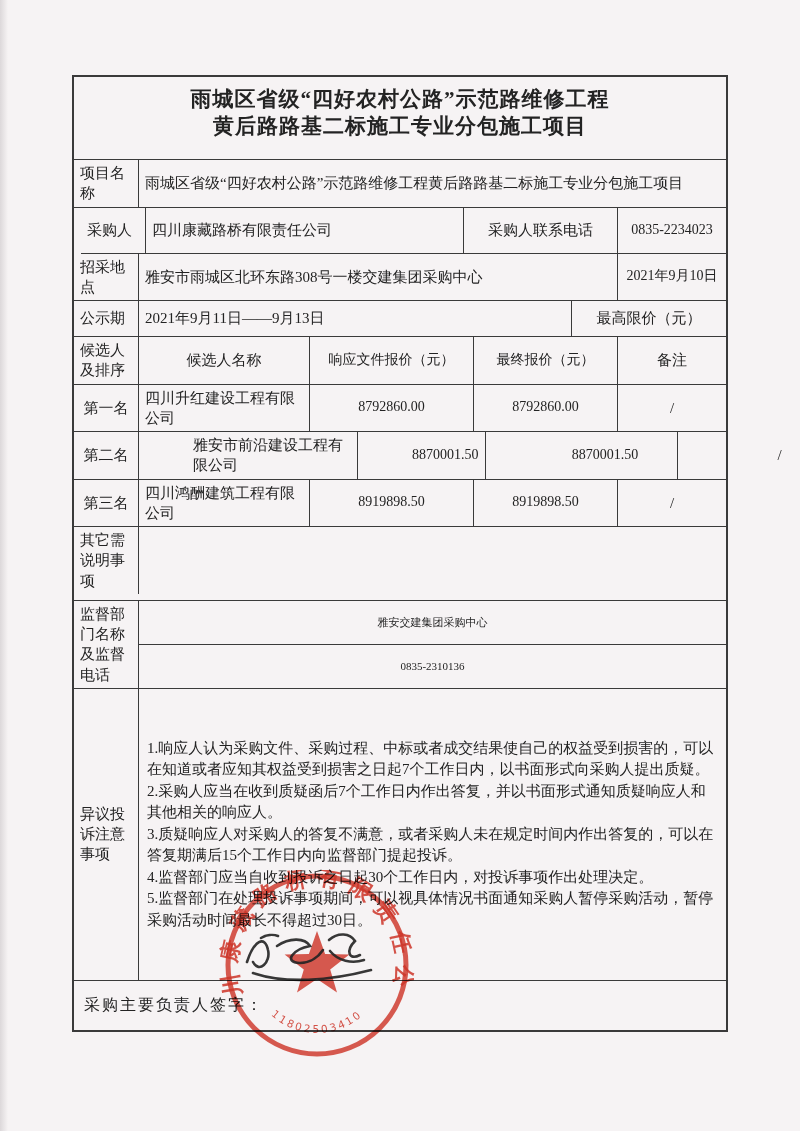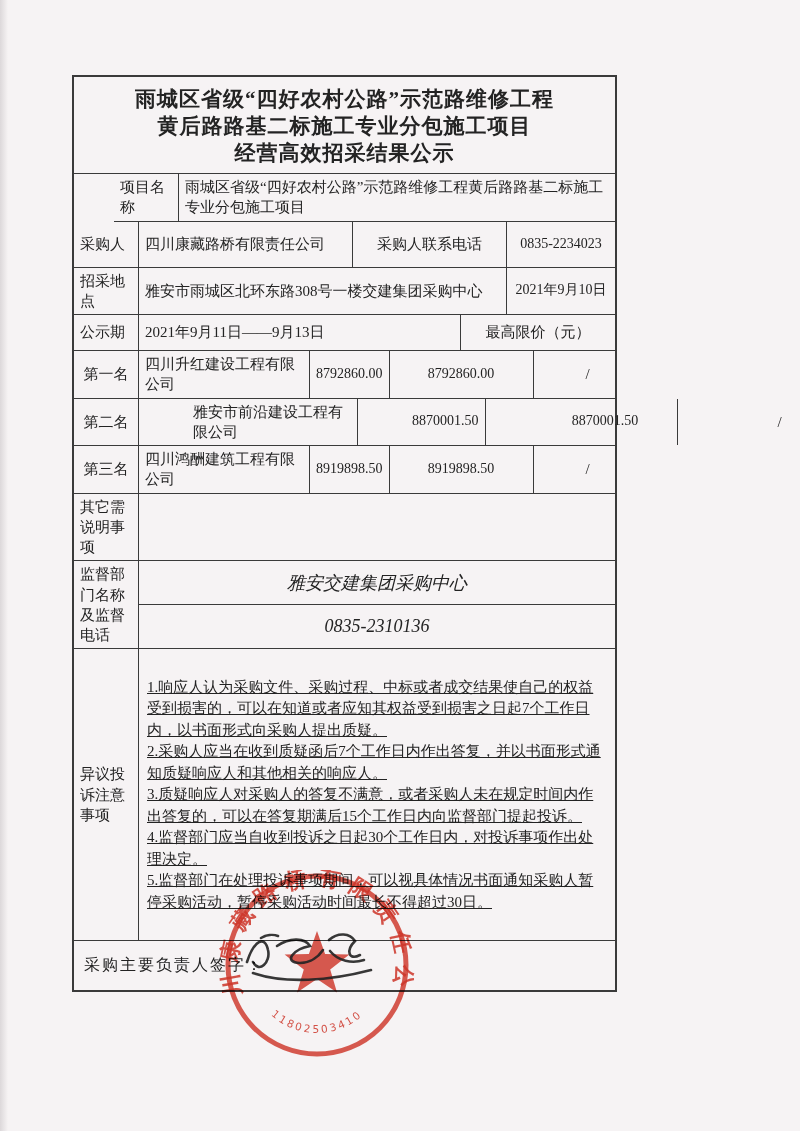--- a/index.html
+++ b/index.html
@@ -5,77 +5,76 @@
   html,body{margin:0;padding:0;}
   body{
     width:800px;height:1131px;position:relative;overflow:hidden;
     background:#f6f3f4;
     font-family:"Liberation Serif","DejaVu Serif",serif;
     color:#232323;
   }
   .scan-edge{position:absolute;left:0;top:0;width:8px;height:100%;
     background:linear-gradient(90deg,#dcd8da,rgba(220,216,218,0));}
   .doc-table{
-    position:absolute;left:72px;top:75px;width:545px;
+    position:absolute;left:72px;top:75px;width:656px;
     border:2px solid #3a3a3a;box-sizing:border-box;
     background:transparent;
   }
   .row{display:flex;border-bottom:1px solid #3a3a3a;box-sizing:border-box;align-items:stretch;}
   .row:last-child{border-bottom:none;}
   .cell{border-right:1px solid #3a3a3a;box-sizing:border-box;display:flex;align-items:center;
     padding:3px 6px;font-size:15px;line-height:1.35;}
   .cell:last-child{border-right:none;}
   .c-label{width:65px;flex:0 0 65px;}
   .c-val{flex:1 1 auto;}
   .c-l2{width:154px;flex:0 0 154px;justify-content:center;text-align:left;}
   .c-v2{width:108px;flex:0 0 108px;justify-content:center;text-align:center;font-size:14px;}
   .c-rank{width:65px;flex:0 0 65px;justify-content:center;text-align:center;}
   .c-name{width:171px;flex:0 0 171px;justify-content:center;}
   .c-bid{flex:1 1 auto;justify-content:center;text-align:center;font-size:14px;}
   .c-final{width:144px;flex:0 0 144px;justify-content:center;text-align:center;font-size:14px;}
   .c-note{width:108px;flex:0 0 108px;justify-content:center;text-align:center;}
   .row-title{display:block;border-bottom:1px solid #3a3a3a;min-height:83px;box-sizing:border-box;
     text-align:center;padding:9px 4px 6px 4px;}
   .title-line{font-size:21px;font-weight:700;line-height:27px;letter-spacing:1px;}
-  .row-project{min-height:47px;margin-left:40px;}
-  .row-purchaser{min-height:46px;}
+  .row-project{min-height:47px;}
+  .row-purchaser{min-height:46px;margin-left:7px;}
   .row-venue{min-height:47px;}
   .row-period{min-height:36px;}
   .row-candheader{min-height:44px;font-weight:400;}
   .row-candheader .cell{justify-content:center;text-align:center;}
   .row-candheader .c-label{justify-content:flex-start;text-align:left;}
   .row-cand1{min-height:46px;}
   .row-cand2{min-height:47px;gap:48px;}
   .row-cand3{min-height:40px;}
-  .row-other{min-height:45px;}
+  .row-other{min-height:45px;flex-direction:column;}
   .row-supervision{min-height:86px;}
   .sup-right{flex:1 1 auto;display:flex;flex-direction:column;}
   .sup-sub{flex:1 1 auto;display:flex;align-items:center;justify-content:center;text-align:center;
-    box-sizing:border-box;font-size:18px;padding:2px 6px;font-style:italic;}
+    box-sizing:border-box;font-size:11px;padding:2px 6px;}
   .sup-sub.first{border-bottom:1px solid #3a3a3a;min-height:42px;}
   .sup-sub.second{min-height:43px;}
   .row-objection{min-height:292px;}
   .objection-content{flex:1 1 auto;display:flex;flex-direction:column;justify-content:center;
-    padding:10px 8px;font-size:15px;line-height:21.5px;text-decoration:underline;}
+    padding:10px 8px;font-size:15px;line-height:21.5px;}
   .row-sign{min-height:49px;}
   .sign-cell{flex:1 1 auto;display:flex;align-items:center;padding:4px 10px;letter-spacing:2px;}
   .overlay{position:absolute;left:217px;top:870px;width:200px;height:190px;
     mix-blend-mode:multiply;pointer-events:none;}
 </style>
 </head>
 <body>
 
 <div class="scan-edge"></div>
 
 <div class="doc-table">
 
   <div class="row-title">
     <div class="title-line">雨城区省级“四好农村公路”示范路维修工程</div>
     <div class="title-line">黄后路路基二标施工专业分包施工项目</div>
-    <div class="title-line">经营高效招采结果公示</div>
   </div>
 
   <div class="row row-project">
     <div class="cell c-label">项目名称</div>
     <div class="cell c-val">雨城区省级“四好农村公路”示范路维修工程黄后路路基二标施工专业分包施工项目</div>
   </div>
 
   <div class="row row-purchaser">
     <div class="cell c-label">采购人</div>
     <div class="cell c-val">四川康藏路桥有限责任公司</div>
@@ -88,20 +87,27 @@
     <div class="cell c-val">雅安市雨城区北环东路308号一楼交建集团采购中心</div>
     <div class="cell c-v2">2021年9月10日</div>
   </div>
 
   <div class="row row-period">
     <div class="cell c-label">公示期</div>
     <div class="cell c-val">2021年9月11日——9月13日</div>
     <div class="cell c-l2">最高限价（元）</div>
   </div>
 
+  <div class="row row-candheader">
+    <div class="cell c-label">候选人及排序</div>
+    <div class="cell c-name">候选人名称</div>
+    <div class="cell c-bid">响应文件报价（元）</div>
+    <div class="cell c-final">最终报价（元）</div>
+    <div class="cell c-note">备注</div>
+  </div>
 
   <div class="row row-cand1">
     <div class="cell c-rank">第一名</div>
     <div class="cell c-name">四川升红建设工程有限公司</div>
     <div class="cell c-bid">8792860.00</div>
     <div class="cell c-final">8792860.00</div>
     <div class="cell c-note">/</div>
   </div>
 
   <div class="row row-cand2">

